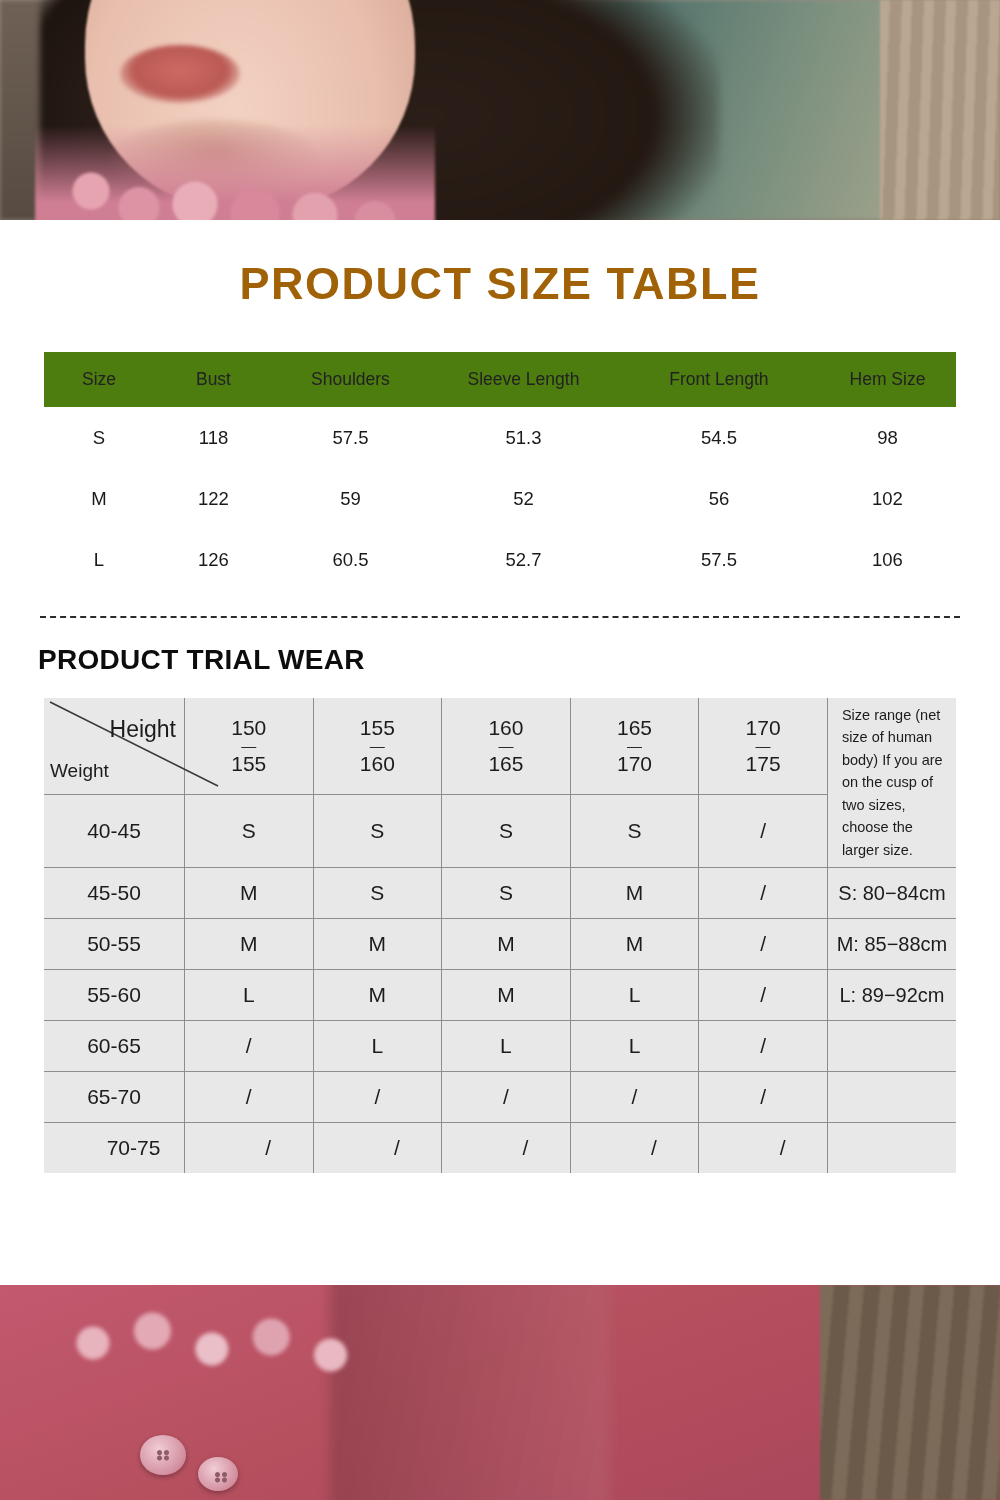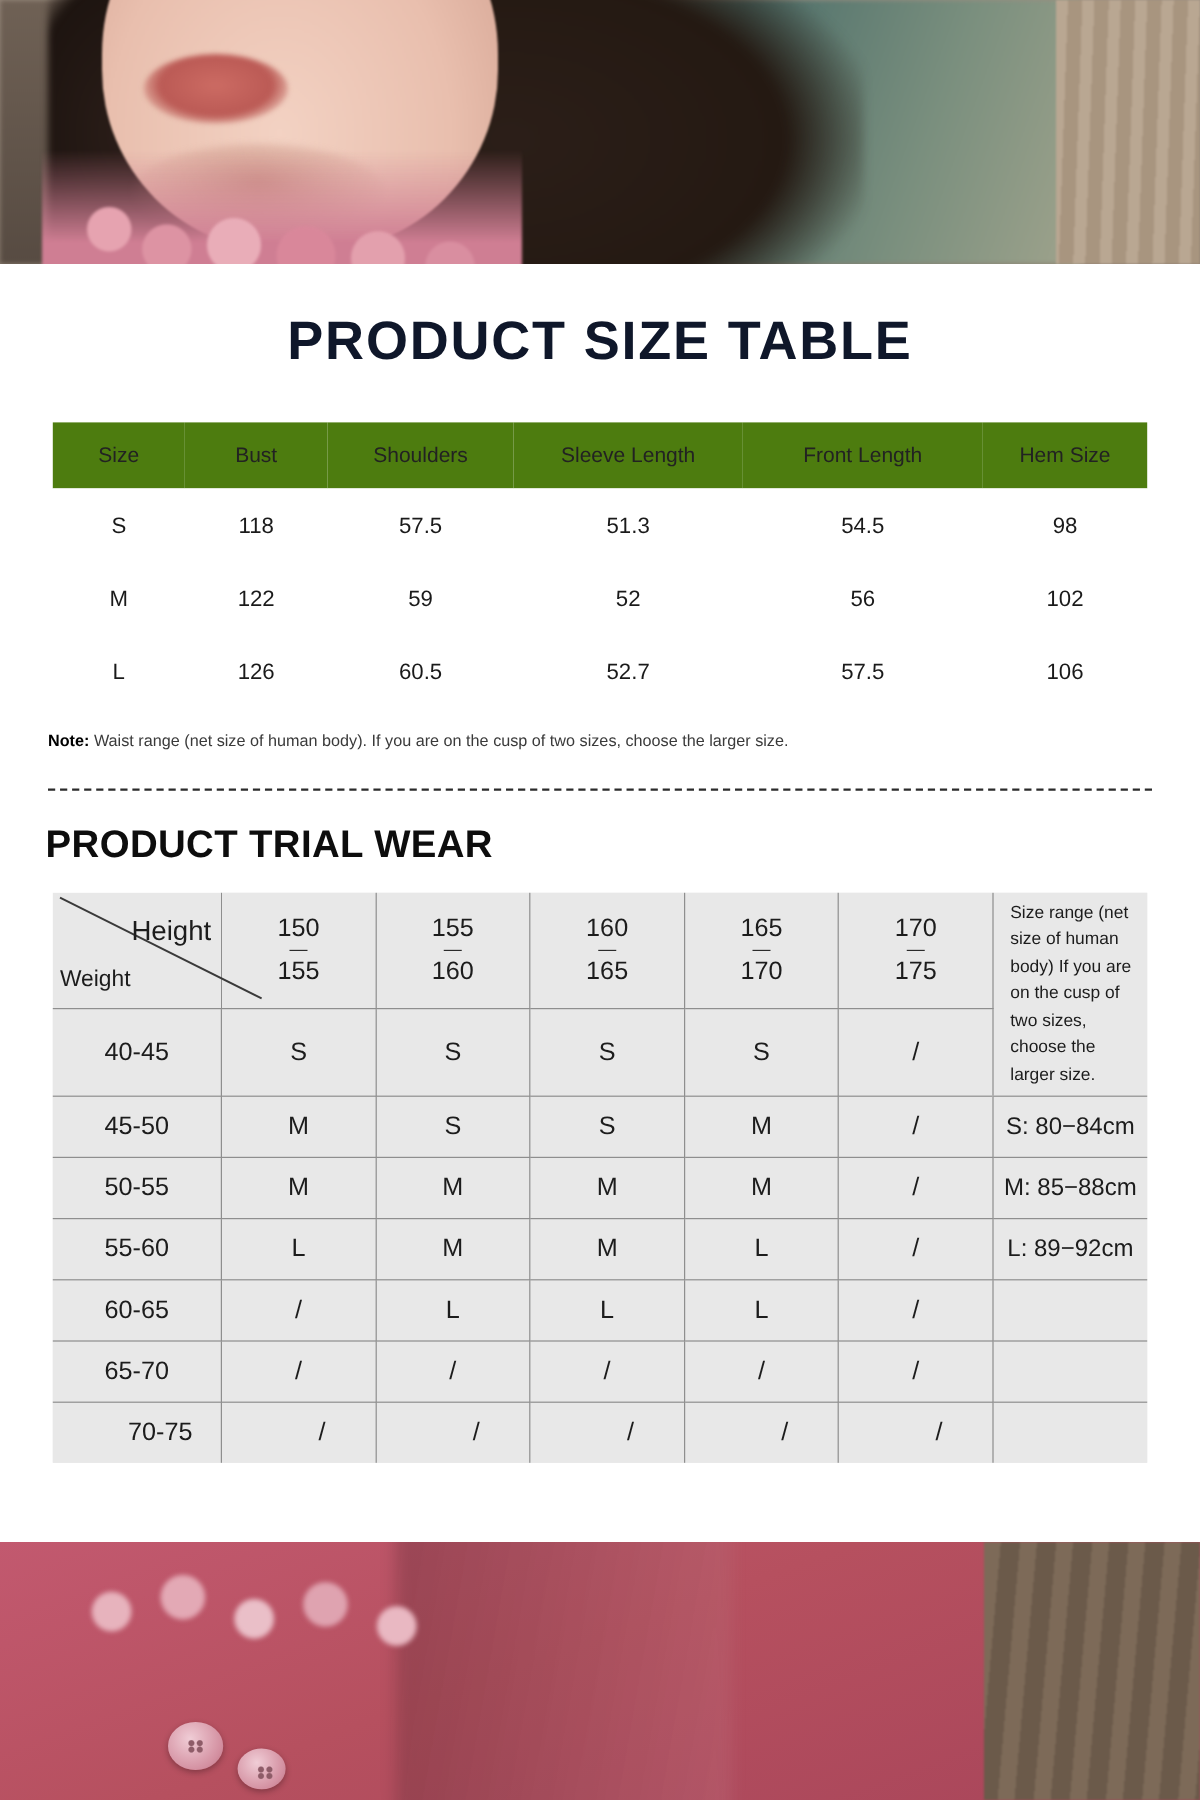--- a/index.html
+++ b/index.html
@@ -149,21 +149,21 @@
     width: 1000px; height: 1065px;
     background: #fff;
   }
 
   .main-title {
     text-align: center;
     font-size: 45px;
     font-weight: 700;
     letter-spacing: 1.5px;
     margin: 38px 0 0 0;
-    color: #0f172a;
+    color: #a16207;
   }
 
   
   .size-table-wrap {
     margin: 42px 44px 0 44px;
   }
   table.size-table {
     width: 912px;
     border-collapse: collapse;
     table-layout: fixed;
@@ -200,21 +200,21 @@
   .note b { color: #000; }
 
   .dashes {
     margin: 26px 40px 0 40px;
     border-top: 2px dashed #2b2b2b;
     height: 0;
   }
 
   .subtitle {
     margin: 26px 0 0 38px;
-    font-size: 32px;
+    font-size: 28px;
     font-weight: 700;
     letter-spacing: .3px;
     color: #0d0d0d;
   }
 
   
   .trial-wrap {
     margin: 22px 44px 0 44px;
     background: #e8e8e8;
     padding: 0;
@@ -341,24 +341,20 @@
             <td>60.5</td>
             <td>52.7</td>
             <td>57.5</td>
             <td>106</td>
           </tr>
         </tbody>
       </table>
     </div>
 
     <div class="note">
-      <div>
-        <b>Note:</b>
-        <span>Waist range (net size of human body). If you are on the cusp of two sizes, choose the larger size.</span>
-      </div>
     </div>
 
     <div class="dashes"></div>
 
     <div class="subtitle">PRODUCT TRIAL WEAR</div>
 
     <div class="trial-wrap">
       <table class="trial">
         <tbody>
             <tr class="trial-head">

